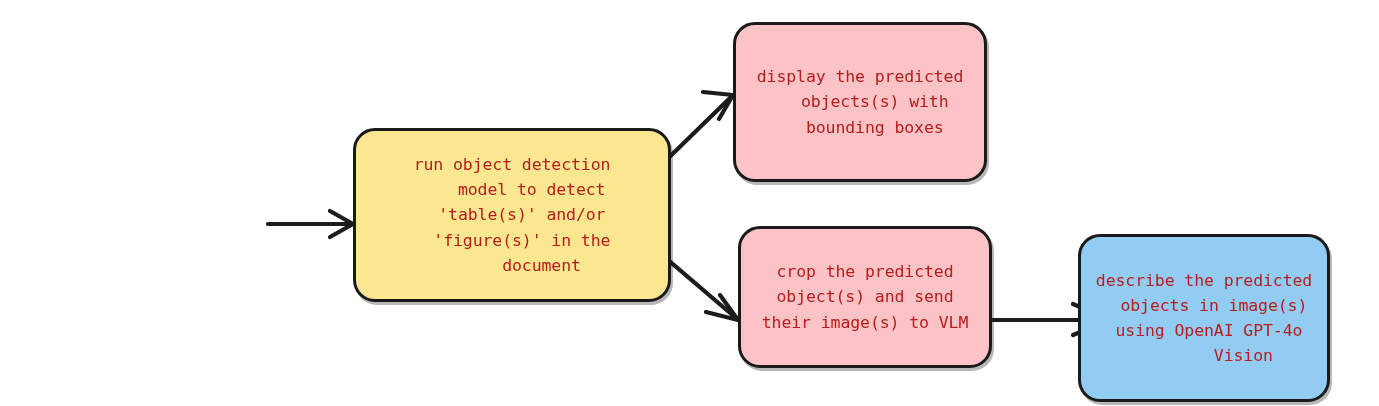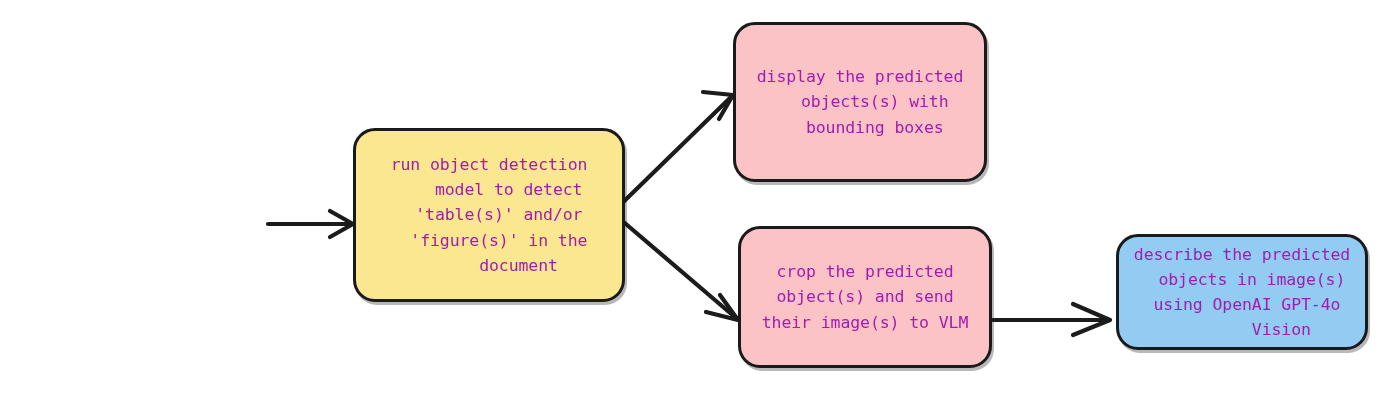--- a/index.html
+++ b/index.html
@@ -28,38 +28,38 @@
   }
   .node {
     position: absolute;
     box-sizing: border-box;
     border: 3.5px solid #1a1a1a;
     border-radius: 22px;
     display: flex;
     align-items: center;
     justify-content: center;
     text-align: center;
-    color: #a21caf;
+    color: #b91c1c;
     font-family: "DejaVu Sans Mono", monospace;
     font-size: 16.5px;
     line-height: 1.52;
     letter-spacing: -0.1px;
     white-space: pre;
     box-shadow: 2px 3px 0 rgba(20,20,20,0.30);
   }
   .node .label {
     display: block;
     padding: 0 6px;
   }
   
   #node-input      { left: 38px;   top: 146px; width: 229px; height: 146px; }
-  #node-detect     { left: 353px;  top: 128px; width: 272px; height: 174px; }
+  #node-detect     { left: 353px;  top: 128px; width: 318px; height: 174px; }
   #node-display    { left: 733px;  top: 22px;  width: 254px; height: 160px; }
   #node-crop       { left: 738px;  top: 226px; width: 254px; height: 142px; }
-  #node-describe   { left: 1116px; top: 234px; width: 252px; height: 116px; }
+  #node-describe   { left: 1078px; top: 234px; width: 252px; height: 168px; }
 </style>
 </head>
 <body>
 
 <div id="canvas">
 
   <svg class="edges" viewBox="0 0 1379 406" width="1379" height="406" xmlns="http://www.w3.org/2000/svg">
     <defs>
       <filter id="rough" x="-20%" y="-20%" width="140%" height="140%">
         <feTurbulence type="fractalNoise" baseFrequency="0.018" numOctaves="2" seed="7" result="n"></feTurbulence>

